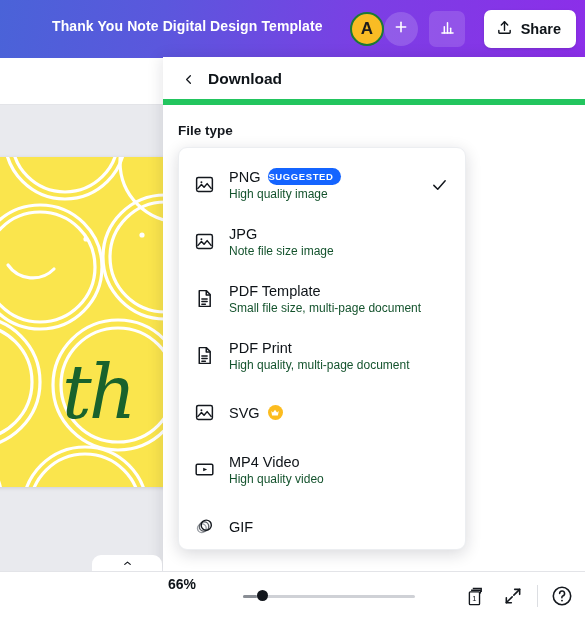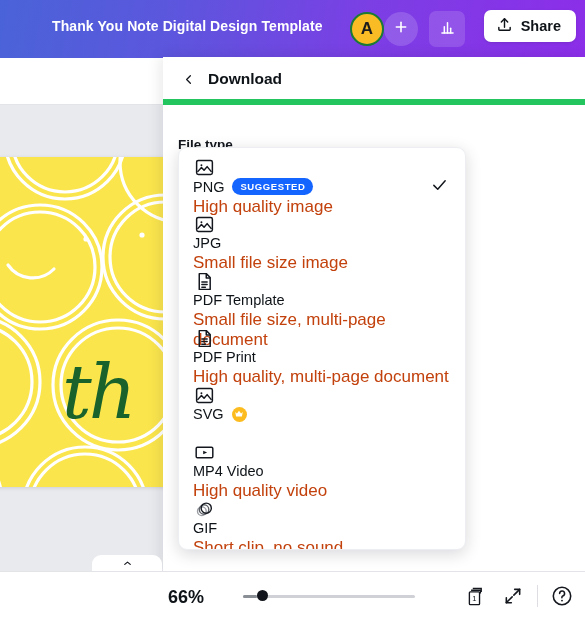--- a/index.html
+++ b/index.html
@@ -37,21 +37,21 @@
   }
   .add-collab svg { width: 16px; height: 16px; }
   .chart-btn {
     position: absolute; left: 429px; top: 11px;
     width: 36px; height: 36px; border-radius: 7px;
     background: rgba(255,255,255,0.14);
     display: flex; align-items: center; justify-content: center;
   }
   .share-btn {
     position: absolute; right: 9px; top: 10px;
-    height: 32px; padding: 0 15px 0 12px; border-radius: 7px;
+    height: 38px; padding: 0 15px 0 12px; border-radius: 7px;
     background: #ffffff;
     display: flex; align-items: center; gap: 8px;
     color: #0e1318; font-size: 14.5px; font-weight: 700;
     box-shadow: 0 1px 3px rgba(0,0,0,.12);
   }
   .share-btn svg { width: 17px; height: 17px; }
 
   
   .toolbar-strip {
     position: absolute; top: 58px; left: 0; width: 585px; height: 47px;
@@ -137,50 +137,50 @@
     position: absolute; left: 13px; top: 12px; width: 24px; height: 24px;
     display: flex; align-items: center; justify-content: center;
   }
   .dl-back svg { width: 15px; height: 15px; }
   .dl-title {
     position: absolute; left: 45px; top: 13px;
     font-size: 15.5px; font-weight: 700; color: #0e1318;
   }
   .dl-section-label {
     position: absolute; left: 15px; top: 66px;
-    font-size: 13.5px; font-weight: 700; color: #14181e; margin-top: 14px;
+    font-size: 13.5px; font-weight: 700; color: #14181e;
   }
 
   
   .ft-dropdown {
     position: absolute; left: 15px; top: 90px; width: 288px; height: 403px;
     background: #ffffff; border-radius: 9px;
     border: 1px solid #eceef1;
     box-shadow: 0 4px 16px rgba(20,20,40,.16);
     padding: 8px 0;
     overflow: hidden;
   }
   .ft-row {
-    position: relative; display: flex; 
-    height: 57px; padding: 0 12px 0 14px; flex-direction: column;
+    position: relative; display: flex; align-items: center;
+    height: 57px; padding: 0 12px 0 14px;
   }
   .ft-icon {
     width: 22px; height: 22px; margin-right: 14px; flex: none;
     display: flex; align-items: center; justify-content: center;
   }
   .ft-icon svg { width: 21px; height: 21px; }
   .ft-texts { display: flex; flex-direction: column; gap: 2px; }
   .ft-line1 { display: flex; align-items: center; gap: 8px; }
   .ft-name { font-size: 14.5px; color: #0e1318; }
-  .ft-desc { font-size: 17px; color: #c2410c; }
+  .ft-desc { font-size: 12px; color: #14532d; }
   .badge {
     display: inline-flex; align-items: center;
     background: #1464ff; color: #ffffff;
     font-size: 9.5px; font-weight: 700; letter-spacing: .6px;
-    padding: 3px 8px 3px 8px; border-radius: 9px;
+    padding: 3px 8px 3px 0; border-radius: 9px;
   }
   .crown-pill {
     width: 15px; height: 15px; border-radius: 50%;
     background: #fcbc1f; display: inline-flex;
     align-items: center; justify-content: center;
   }
   .crown-pill svg { width: 10px; height: 10px; }
   .ft-check {
     position: absolute; right: 17px; top: 50%; transform: translateY(-50%);
     width: 17px; height: 17px;
@@ -194,22 +194,22 @@
   }
   .collapse-tab {
     position: absolute; left: 92px; bottom: 48px;
     width: 70px; height: 16px;
     background: #ffffff;
     border-radius: 9px 9px 0 0;
     display: flex; align-items: flex-start; justify-content: center;
   }
   .collapse-tab svg { width: 11px; height: 11px; margin-top: 2px; }
   .zoom-pct {
-    position: absolute; left: 168px; top: 15px;
-    font-size: 18px; font-weight: 700; color: #0e1318;
+    position: absolute; left: 168px; top: 4px;
+    font-size: 14px; font-weight: 700; color: #0e1318;
   }
   .zoom-slider {
     position: absolute; left: 243px; top: 22px; width: 172px; height: 4px;
   }
   .zs-track {
     position: absolute; left: 0; top: 1px; width: 172px; height: 2.5px;
     background: #cfd1d6; border-radius: 2px;
   }
   .zs-fill {
     position: absolute; left: 0; top: 1px; width: 14px; height: 2.5px;
@@ -385,21 +385,21 @@
           <svg viewBox="0 0 24 24" fill="none" stroke="#14181e" stroke-width="1.7" stroke-linejoin="round">
             <rect x="3" y="4" width="18" height="16" rx="2"></rect>
             <circle cx="8.5" cy="9.5" r="1.1" fill="#14181e" stroke="none"></circle>
             <path d="M4 17l4.5-5 3 3.2L15 11l5 6"></path>
           </svg>
         </span>
         <span class="ft-texts">
           <span class="ft-line1">
             <span class="ft-name">JPG</span>
           </span>
-          <span class="ft-desc">Small file size image</span>
+          <span class="ft-desc">Note file size image</span>
         </span>
       </div>
 
       <div class="ft-row">
         <span class="ft-icon">
           <svg viewBox="0 0 24 24" fill="none" stroke="#14181e" stroke-width="1.7" stroke-linejoin="round">
             <path d="M6 3h8l4.5 4.5V21H6z"></path>
             <path d="M14 3v5h4.5"></path>
             <line x1="9" y1="12.5" x2="15" y2="12.5" stroke-linecap="round"></line>
             <line x1="9" y1="15.5" x2="15" y2="15.5" stroke-linecap="round"></line>
@@ -472,21 +472,20 @@
           <svg viewBox="0 0 24 24" fill="none" stroke="#9a9ea4" stroke-width="1.6">
             <circle cx="9" cy="14" r="5"></circle>
             <circle cx="11.5" cy="12" r="5.4" stroke="#5d6167"></circle>
             <circle cx="14" cy="10.5" r="5.8" stroke="#14181e"></circle>
           </svg>
         </span>
         <span class="ft-texts">
           <span class="ft-line1">
             <span class="ft-name">GIF</span>
           </span>
-          <span class="ft-desc">Short clip, no sound</span>
         </span>
       </div>
 
     </div>
   </div>
 
   <div class="collapse-tab">
     <span>
       <svg viewBox="0 0 24 24" fill="none" stroke="#14181e" stroke-width="2.6" stroke-linecap="round" stroke-linejoin="round">
         <polyline points="6 14 12 9 18 14"></polyline>

